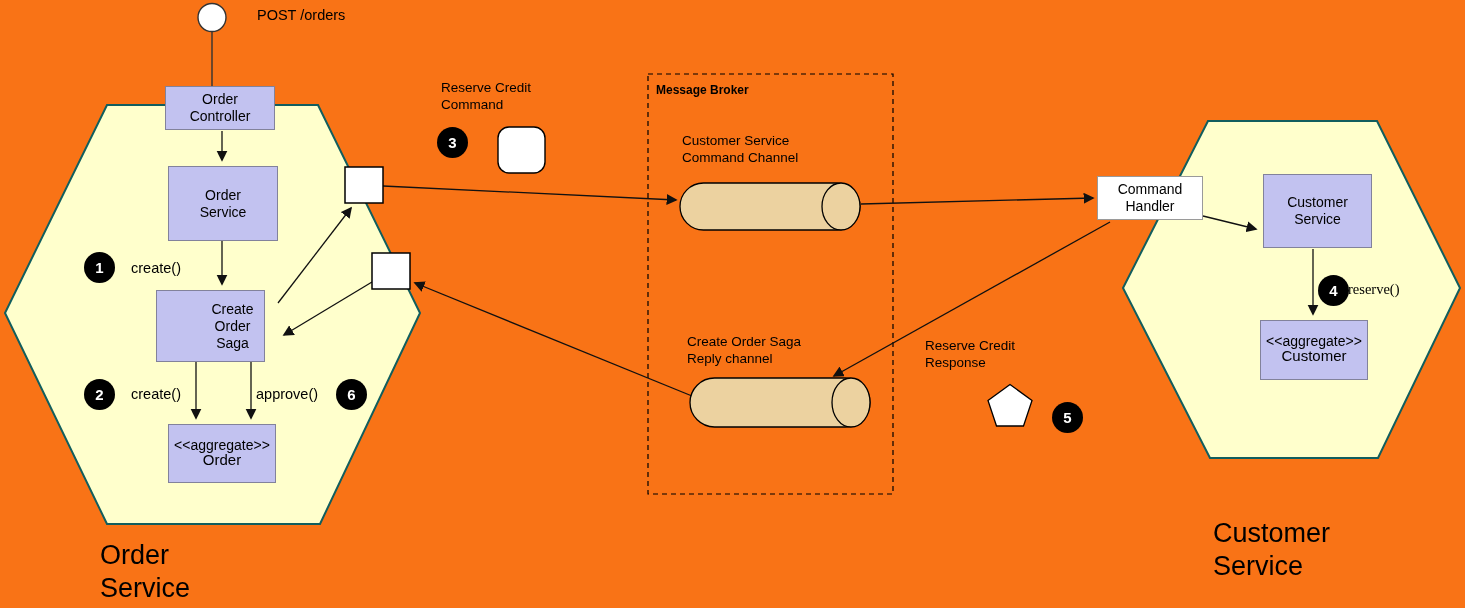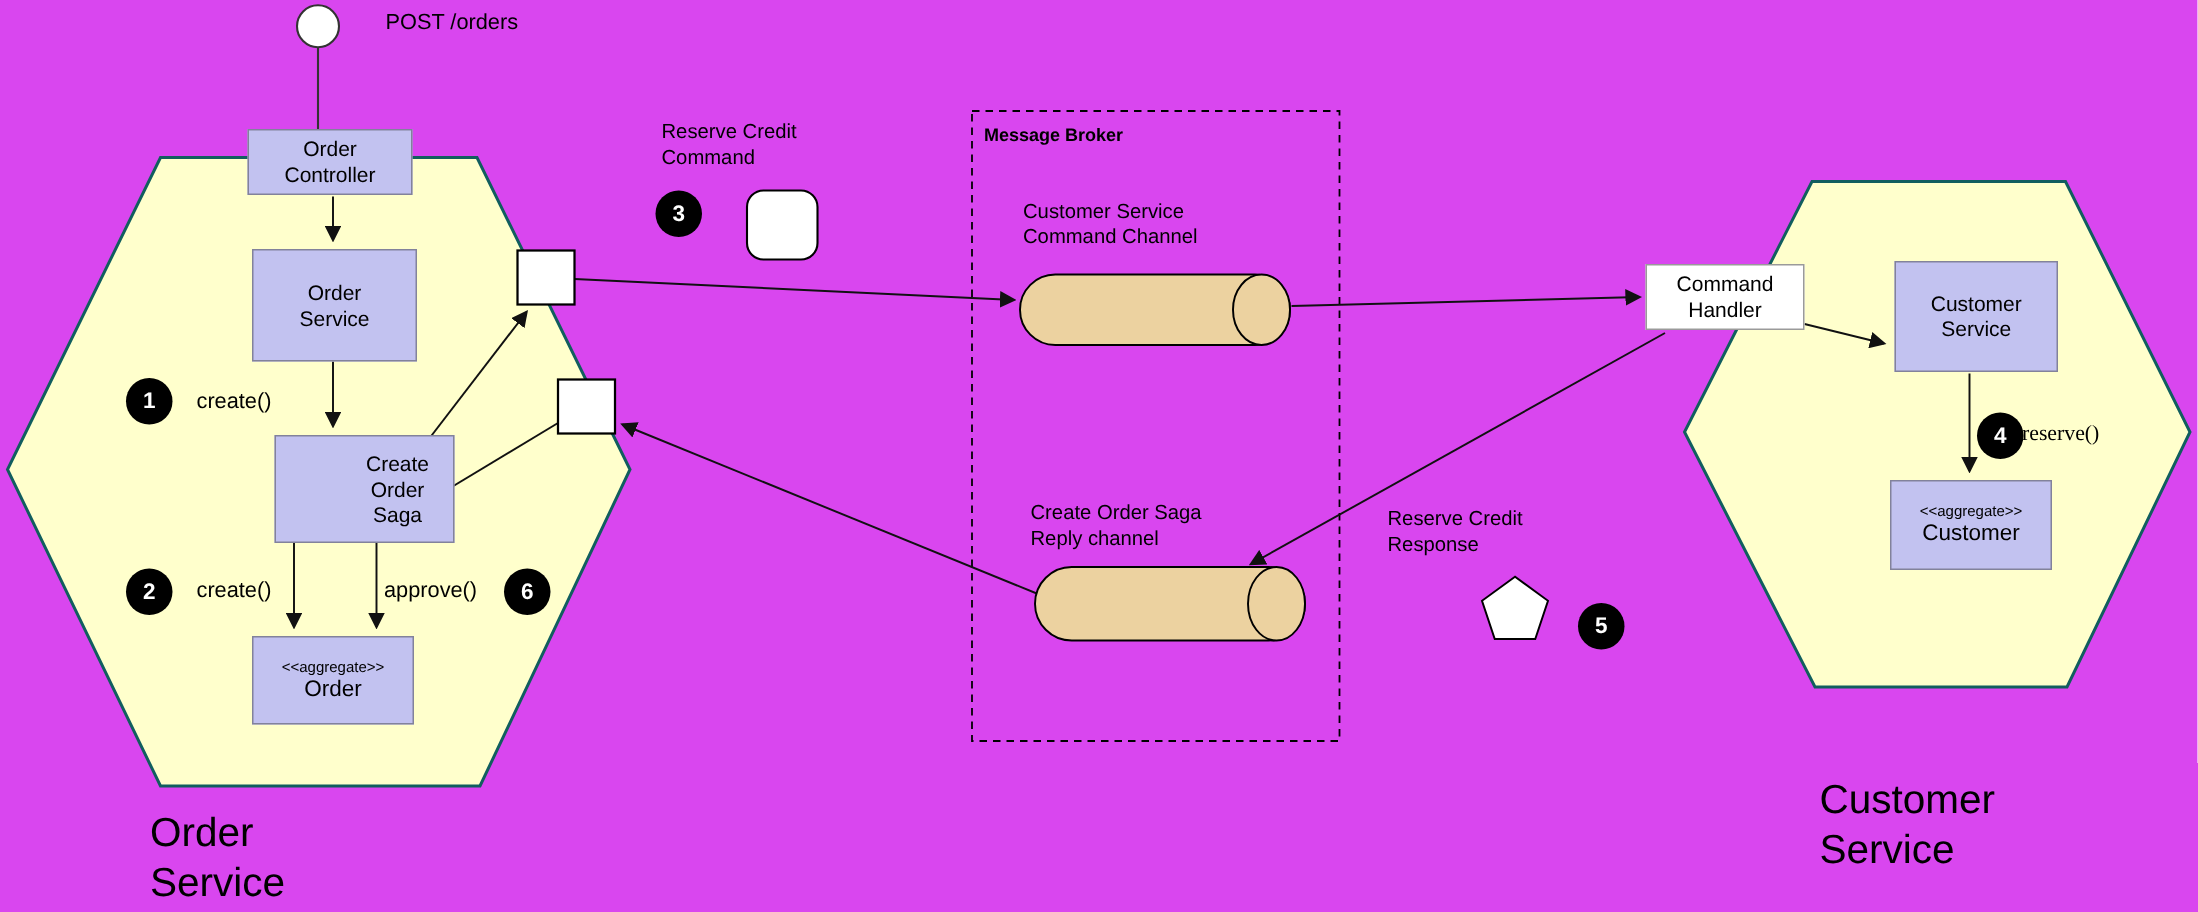--- a/index.html
+++ b/index.html
@@ -1,37 +1,37 @@
 <!DOCTYPE html>
 <html><head>
 <meta charset="utf-8">
 <style>
   html,body{margin:0;padding:0;background:#fff;}
   #canvas{
-    position:relative;width:1465px;height:608px;background:#d946ef;
+    position:relative;width:1465px;height:608px;background:#f97316;
     font-family:"Liberation Sans",sans-serif;color:#000;overflow:hidden;
   }
   #shapes{position:absolute;left:0;top:0;}
   .node{
     position:absolute;display:flex;flex-direction:column;align-items:center;justify-content:center;
     text-align:center;box-sizing:border-box;font-size:14px;line-height:17px;white-space:pre-line;
   }
   .purple{background:#C2C2F0;border:1px solid #82829B;}
   .white-box{background:#ffffff;border:1px solid #9a9a9a;}
   .badge{
     position:absolute;width:31px;height:31px;border-radius:50%;background:#000;color:#fff;
     font-weight:bold;font-size:15px;display:flex;align-items:center;justify-content:center;
   }
   .label{position:absolute;white-space:pre-line;}
   .centered{text-align:left;}
   .chan-label{font-size:13.5px;line-height:16.5px;}
   .step-label{font-size:14.5px;}
   .big-label{font-size:27px;line-height:33px;}
   .broker-title{font-size:12px;font-weight:bold;}
-  .stereo{font-size:10px;line-height:11px;}
+  .stereo{font-size:14px;line-height:11px;}
   .agg-name{font-size:15px;line-height:17px;}
 </style>
 </head>
 <body>
 
 <div id="canvas">
 
   <svg id="shapes" width="1465" height="608" viewBox="0 0 1465 608">
     <defs>
       <marker id="arrow" viewBox="0 0 10 10" refX="8.5" refY="5" markerWidth="8.5" markerHeight="8.5" orient="auto-start-reverse">
@@ -80,21 +80,21 @@
   </svg>
 
   <div class="label step-label" style="left:257px;top:7px;">POST /orders</div>
 
   <div class="node purple" style="left:165px;top:86px;width:110px;height:44px;">Order
 Controller</div>
 
   <div class="node purple" style="left:168px;top:166px;width:110px;height:75px;">Order
 Service</div>
 
-  <div class="node purple" style="left:183px;top:290px;width:120px;height:72px;padding-left:44px;">Create
+  <div class="node purple" style="left:156px;top:290px;width:109px;height:72px;padding-left:44px;">Create
 Order
 Saga</div>
 
   <div class="node purple" style="left:168px;top:424px;width:108px;height:59px;">
     <span class="stereo">&lt;&lt;aggregate&gt;&gt;</span>
     <span class="agg-name">Order</span>
   </div>
 
   <div class="badge" style="left:84px;top:252px;">1</div>
   <div class="label step-label" style="left:131px;top:260px;">create()</div>

